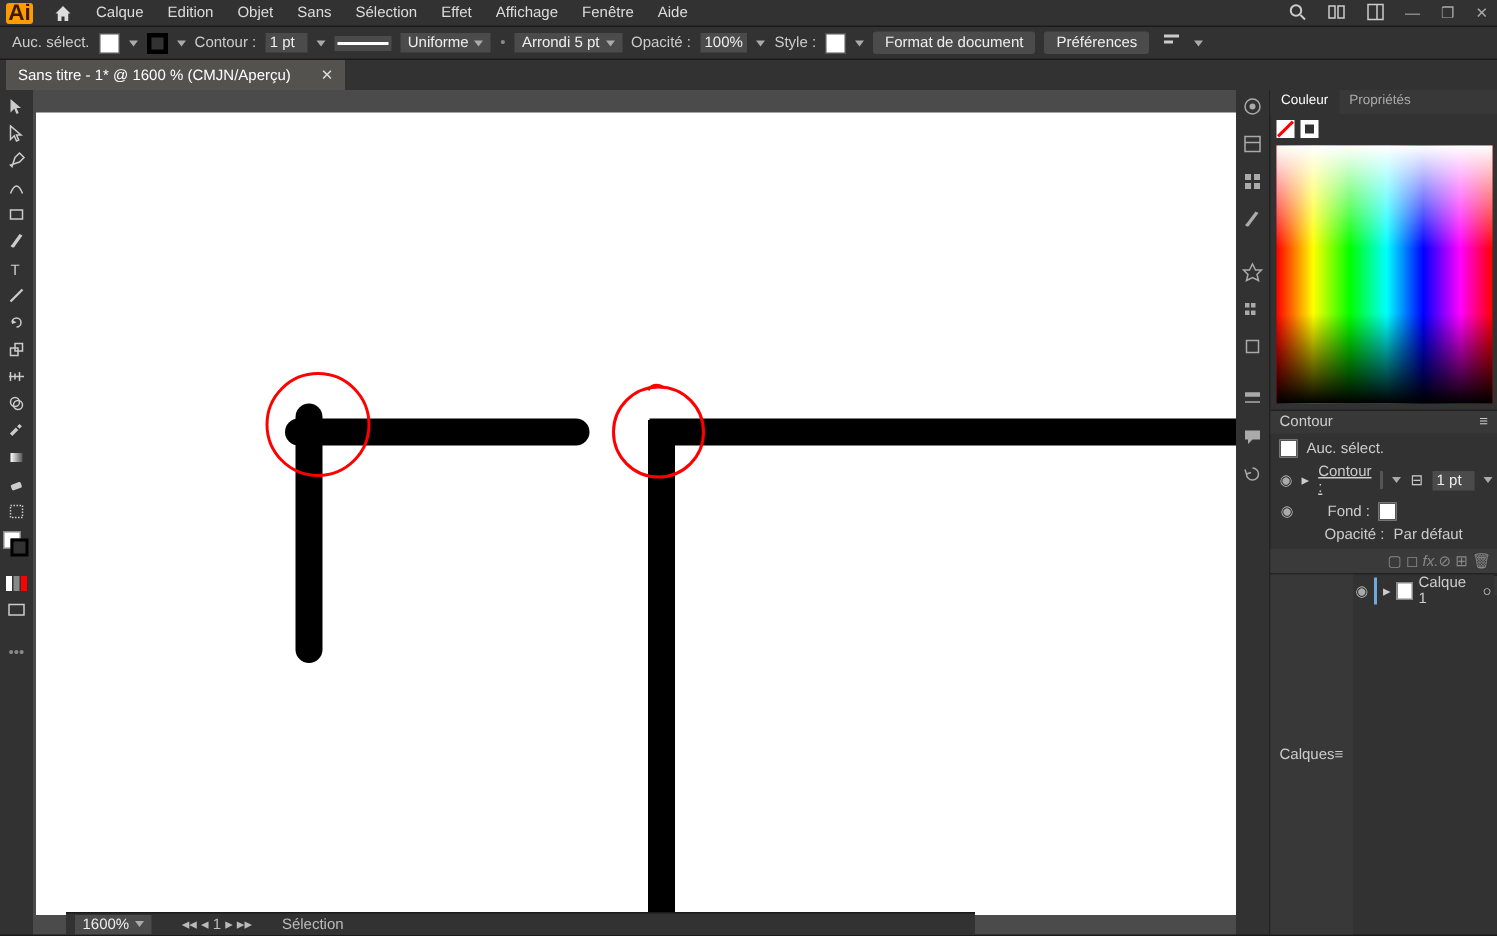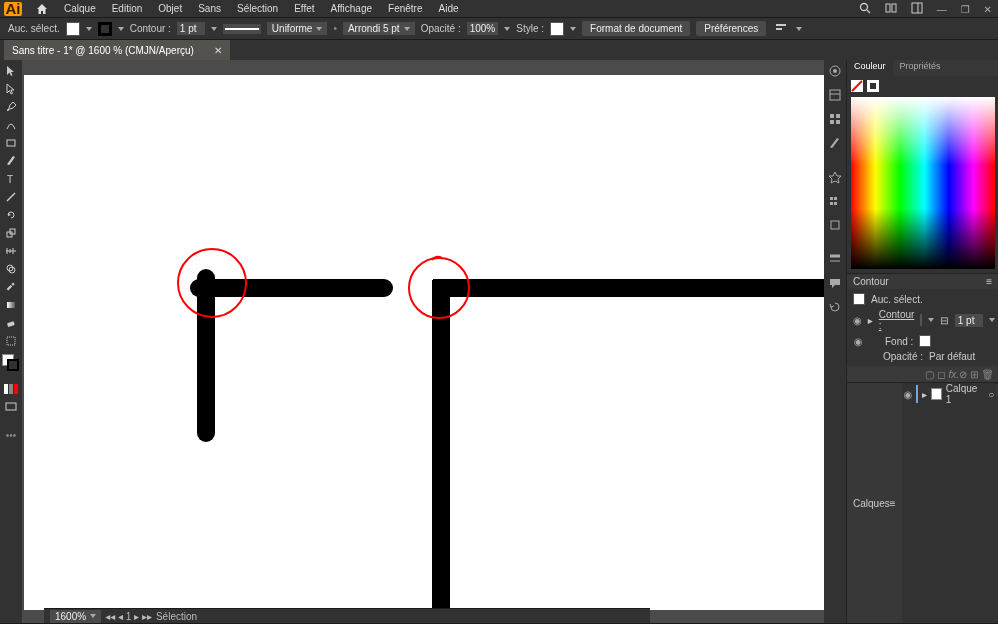--- a/index.html
+++ b/index.html
@@ -54,21 +54,21 @@
 .aspectRow .sw{width:12px;height:12px;border:1px solid #555;background:#fff;}
 .eye{color:#aaa;width:10px;text-align:center;}
 .contourBtn{text-decoration:underline;}
 .fxrow{height:16px;background:#3a3a3a;display:flex;align-items:center;justify-content:flex-end;padding:0 4px;color:#888;}
 .fxrow span{cursor:pointer;}
 .layersBody{padding:2px 0;}
 .layerRow{display:flex;align-items:center;height:18px;background:#323232;padding:0 2px;gap:4px;}
 .layerRow .bar{width:2px;height:18px;background:#6fa8dc;}
 .layerRow .thumb{width:12px;height:12px;background:#fff;border:1px solid #888;}
 .filler{flex:1;}
-.statusbar{height:15px;background:#323232;display:flex;align-items:center;padding:0 6px;gap:4px;color:#bbb;font-size:9px;border-top:1px solid #1a1a1a;position:absolute;bottom:0;left:22px;right:174px;}
+.statusbar{height:15px;background:#323232;display:flex;align-items:center;padding:0 6px;gap:20px;color:#bbb;font-size:9px;border-top:1px solid #1a1a1a;position:absolute;bottom:0;left:22px;right:174px;}
 .layerFoot{height:14px;background:#383838;color:#aaa;font-size:9px;display:flex;align-items:center;justify-content:space-between;padding:0 4px;border-top:1px solid #222;}
 </style>
 </head>
 <body>
 
 <div class="menubar">
   <div class="logo">Ai</div>
   <div class="home">
     <svg width="12" height="12" viewBox="0 0 12 12">
         <path d="M6 1 L11 6 L9.5 6 L9.5 11 L7 11 L7 8 L5 8 L5 11 L2.5 11 L2.5 6 L1 6 Z" fill="#ddd"></path>

